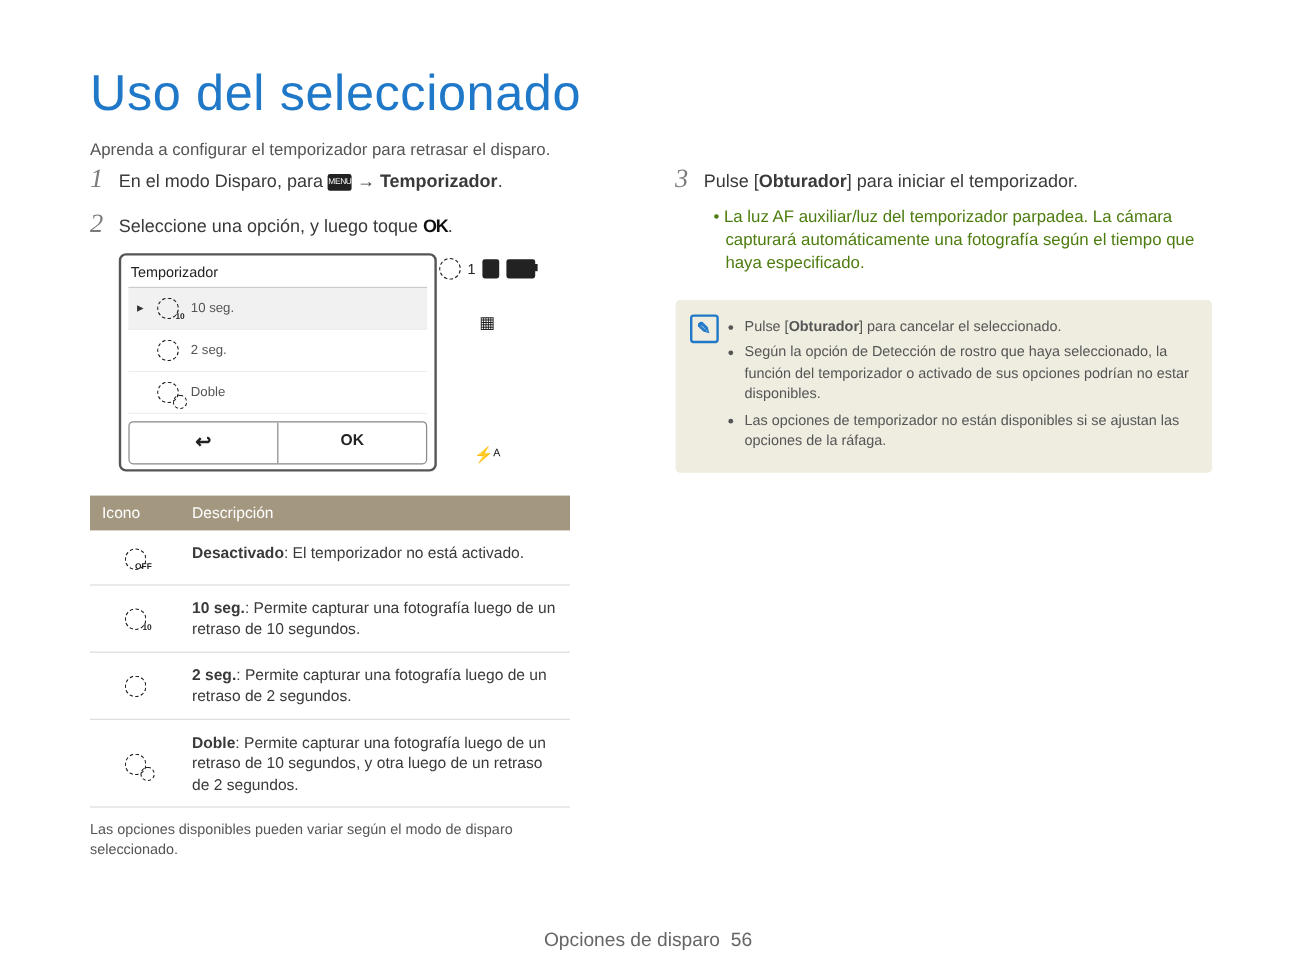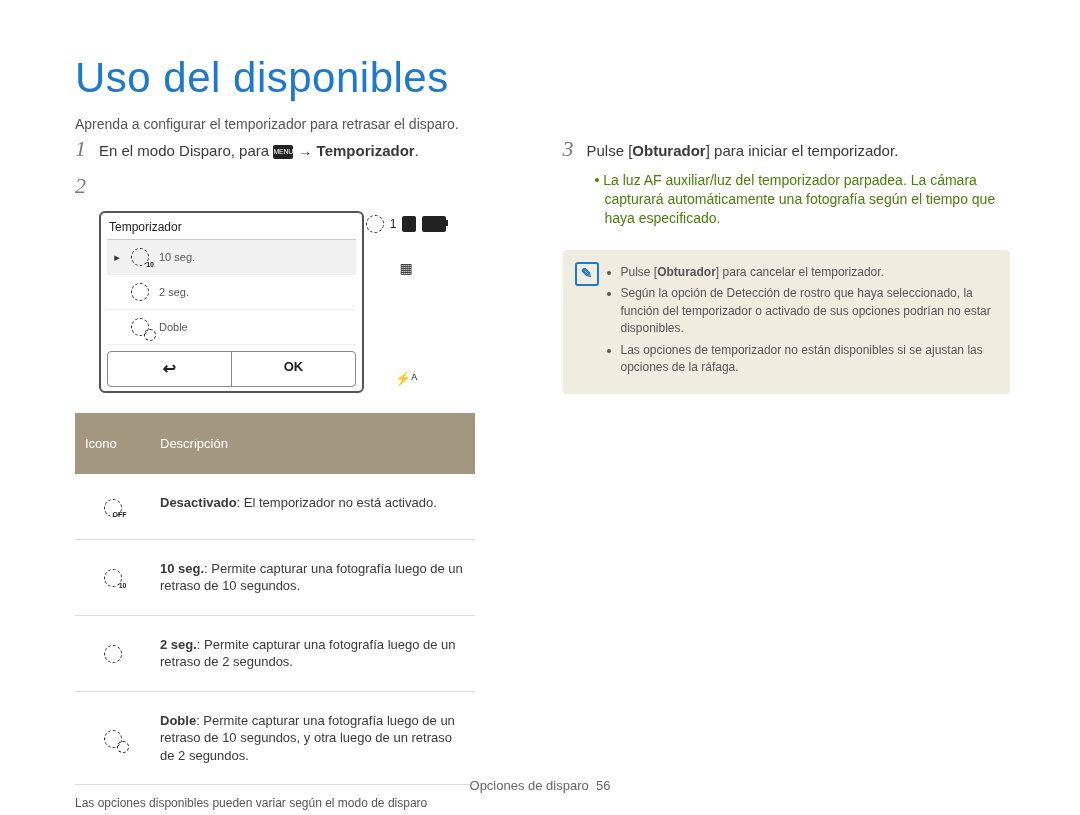--- a/index.html
+++ b/index.html
@@ -144,26 +144,26 @@
     width: 400px;
     border-collapse: collapse;
     font-size: 13px;
     color: #3a3a3a;
   }
   table.icons thead th {
     background: #a39780;
     color: #fff;
     font-weight: 400;
     text-align: left;
-    padding: 22px 10px;
+    padding: 6px 10px;
     font-size: 13px;
   }
   table.icons thead th.c1 { width: 55px; }
   table.icons tbody td {
-    padding: 20px 10px;
+    padding: 10px 10px;
     border-bottom: 1px solid #ddd;
     vertical-align: top;
   }
   table.icons tbody td.ic {
     text-align: center;
     vertical-align: middle;
     font-size: 18px;
   }
   .note-small {
     font-size: 12px;
@@ -204,21 +204,21 @@
     font-size: 14px;
   }
   .info-box ul { margin: 0; padding-left: 14px; }
   .info-box li { margin-bottom: 4px; }
   .footer {
     position: absolute;
     bottom: 20px;
     left: 0;
     width: 100%;
     text-align: center;
-    font-size: 13px;
+    font-size: 16px;
     color: #666;
   }
   .timer-glyph {
     display:inline-block;
     width:16px; height:16px;
     border:1.5px dashed #222;
     border-radius:50%;
     position:relative;
     vertical-align:middle;
   }
@@ -227,38 +227,42 @@
   }
   .timer-glyph.doble::after{
     content:""; position:absolute; width:10px;height:10px; border:1.5px dashed #222; border-radius:50%;
     right:-8px; bottom:-6px;
   }
 </style>
 </head>
 <body>
 
 <div class="page">
-  <h1 class="title">Uso del disponibles</h1>
+  <h1 class="title">Uso del seleccionado</h1>
   <div class="subtitle">Aprenda a configurar el temporizador para retrasar el disparo.</div>
 
   <div class="columns">
 
     <div class="col">
       <div class="step">
         <div class="step-num">1</div>
         <div class="step-text">
           <span>En el modo Disparo, para </span>
           <span class="inline-icon">MENU</span>
           <span> → </span>
           <span class="bold">Temporizador</span><span>.</span>
         </div>
       </div>
 
       <div class="step">
         <div class="step-num">2</div>
+        <div class="step-text">
+          <span>Seleccione una opción, y luego toque </span>
+          <span class="ok-glyph">OK</span><span>.</span>
+        </div>
       </div>
 
       <div class="lcd-wrap">
         <div class="lcd">
           <div class="lcd-title">Temporizador</div>
           <div class="lcd-list">
             <div class="lcd-item sel">
               <span class="mark">▸</span>
               <span class="timer-glyph">
                   <span class="sub">10</span>
@@ -330,21 +334,21 @@
         <div class="step-text">
           <span>Pulse [</span><span class="bold">Obturador</span><span>] para iniciar el temporizador.</span>
         </div>
       </div>
       <div class="sub-bullet">• La luz AF auxiliar/luz del temporizador parpadea. La cámara capturará automáticamente una fotografía según el tiempo que haya especificado.</div>
 
       <div class="info-box">
         <div class="info-icon">✎</div>
         <ul>
           <li>
-            <span>Pulse [</span><span class="bold">Obturador</span><span>] para cancelar el temporizador.</span>
+            <span>Pulse [</span><span class="bold">Obturador</span><span>] para cancelar el seleccionado.</span>
           </li>
           <li>Según la opción de Detección de rostro que haya seleccionado, la función del temporizador o activado de sus opciones podrían no estar disponibles.</li>
           <li>Las opciones de temporizador no están disponibles si se ajustan las opciones de la ráfaga.</li>
         </ul>
       </div>
     </div>
   </div>
 
   <div class="footer">
     <span>Opciones de disparo</span>&nbsp;&nbsp;<span>56</span>

